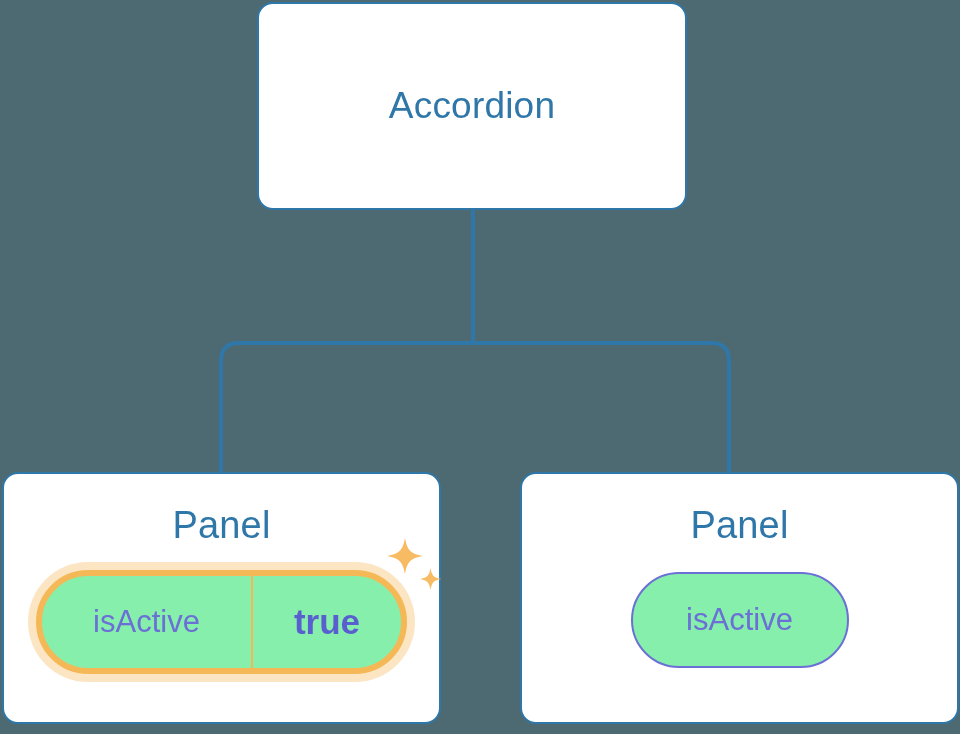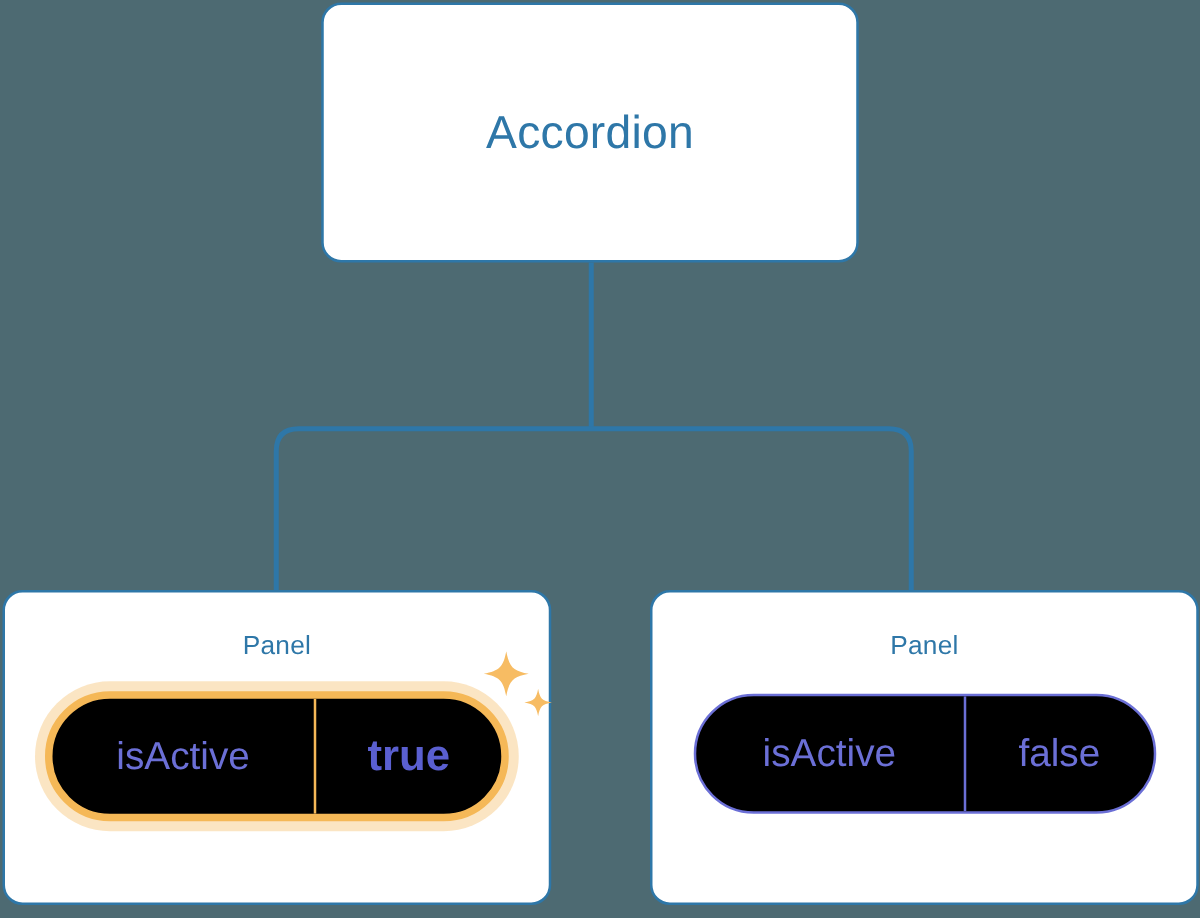--- a/index.html
+++ b/index.html
@@ -68,39 +68,39 @@
     top: 472px;
     display: flex;
     flex-direction: column;
     align-items: center;
     padding-top: 32px;
   }
   #node-panel-left  { left: 2px; }
   #node-panel-right { left: 520px; }
 
   .panel-node .node-title {
-    font-size: 21px;
+    font-size: 38px;
     line-height: 1;
   }
   #node-panel-left .node-title  { margin-bottom: 26px; }
   #node-panel-right .node-title { margin-bottom: 28px; }
 
   
   .pill-wrap {
     position: relative;
     display: inline-flex;
   }
 
   .pill {
     position: relative;
     display: flex;
     align-items: stretch;
     border-radius: 999px;
     box-sizing: border-box;
-    background: #000000;
+    background: #86efac;
     overflow: hidden;
   }
 
   .pill-key, .pill-val {
     display: flex;
     align-items: center;
     justify-content: center;
     box-sizing: border-box;
     white-space: nowrap;
   }
@@ -185,18 +185,17 @@
       </svg>
     </div>
   </div>
 
   <div class="node panel-node" id="node-panel-right">
     <div class="node-title">Panel</div>
 
     <div class="pill-wrap">
       <div class="pill pill-plain">
         <div class="pill-key">isActive</div>
-        <div class="pill-val">false</div>
       </div>
     </div>
   </div>
 
 </div>
 
 </body></html>

